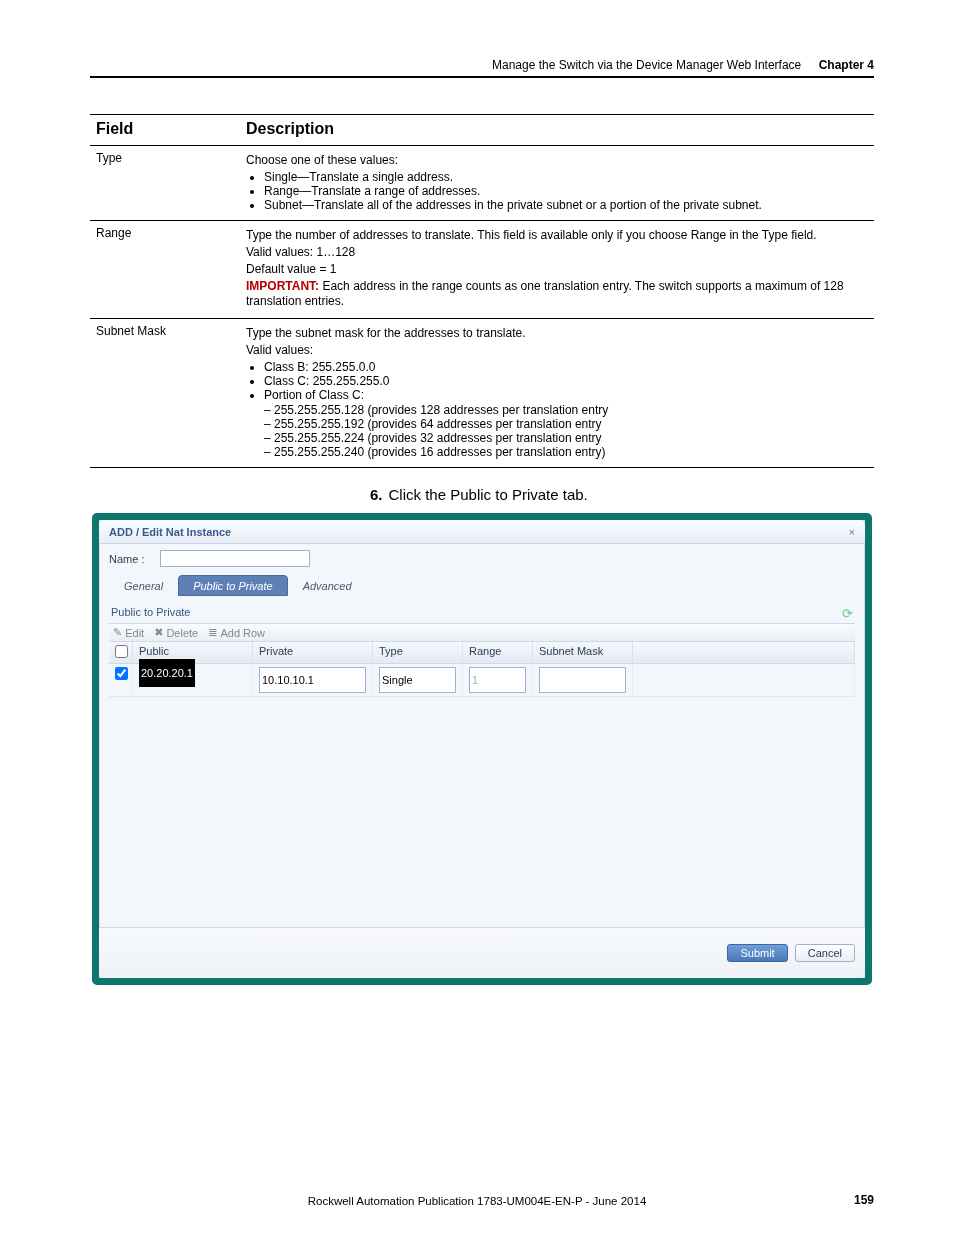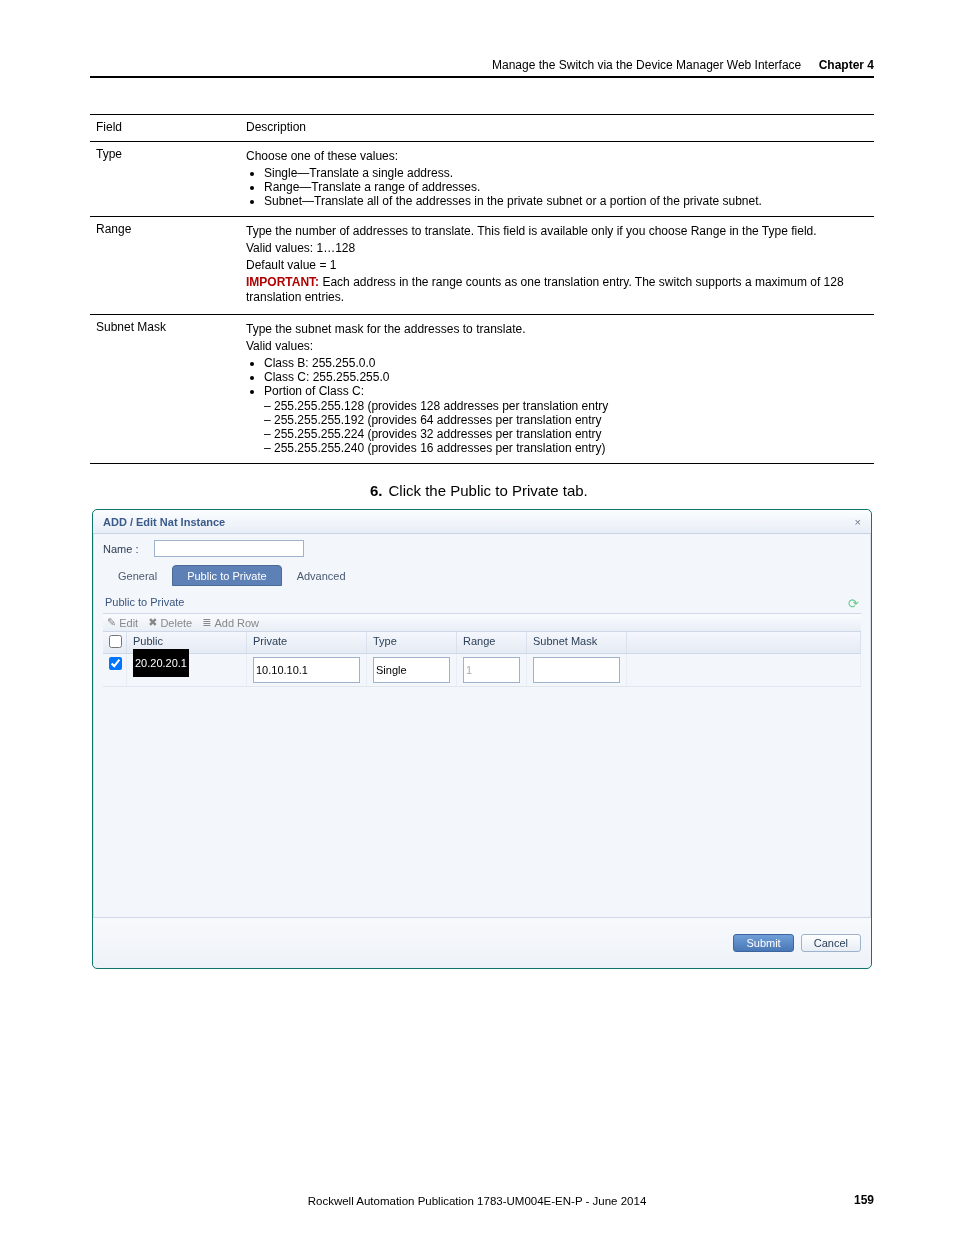--- a/index.html
+++ b/index.html
@@ -29,40 +29,40 @@
     font-size: 12px;
   }
   table.desc th, table.desc td {
     border-top: 1px solid #000;
     border-bottom: 1px solid #000;
     padding: 5px 6px 7px 6px;
     vertical-align: top;
     text-align: left;
   }
   table.desc th {
-    font-weight: normal;
-    font-size: 12px;
+    font-weight: bold;
+    font-size: 16px;
   }
   table.desc td.field { width: 150px; }
   table.desc ul { list-style: disc; padding-left: 18px; margin: 1px 0; }
   table.desc ul.dash { list-style: none; padding-left: 18px; }
   table.desc ul.dash li::before { content: "– "; }
   table.desc p { margin: 2px 0; line-height: 1.25; }
   .important { color: #b00000; font-weight: bold; }
   
   .step {
     margin: 18px 0 10px 280px;
     font-family: Liberation Sans, sans-serif;
     font-size: 15px;
   }
   .step .num { font-weight: bold; margin-right: 6px; }
   
   .dialog {
     margin: 0 2px;
-    border: 1px solid #0f766e;
+    border: 7px solid #0f766e;
     border-radius: 5px;
     background: #f3f6fa;
     box-shadow: 0 0 0 1px #d6dee9 inset;
     font-size: 11px;
     color: #2b3e57;
   }
   .dialog-head {
     background: linear-gradient(#fbfdff,#e8eef7);
     border-bottom: 1px solid #c8d2e0;
     border-radius: 5px 5px 0 0;
@@ -74,21 +74,21 @@
     color: #3a5a8a;
   }
   .dialog-head .close { color: #6b7b90; font-weight: normal; cursor: default; }
   .dialog-body { padding: 6px 10px 0 10px; }
   .name-row { padding: 0 0 8px 0; }
   .name-row label { display:inline-block; width:48px; }
   .name-row input {
     border: 1px solid #9fb2cc;
     height: 17px; width: 150px; background:#fff;
   }
-  .tabs { display: flex; gap: 0; font-size: 11px; margin-bottom: 4px; }
+  .tabs { display: flex; gap: 0; font-size: 11px; margin-bottom: 4px; font-style: italic; }
   .tabs .tab {
     padding: 4px 14px 3px 14px;
     border: 1px solid transparent;
     border-radius: 4px 4px 0 0;
     color: #4a5a72;
   }
   .tabs .tab.active {
     background: #5d81b6;
     color: #fff;
     border-color: #4a6a99;

